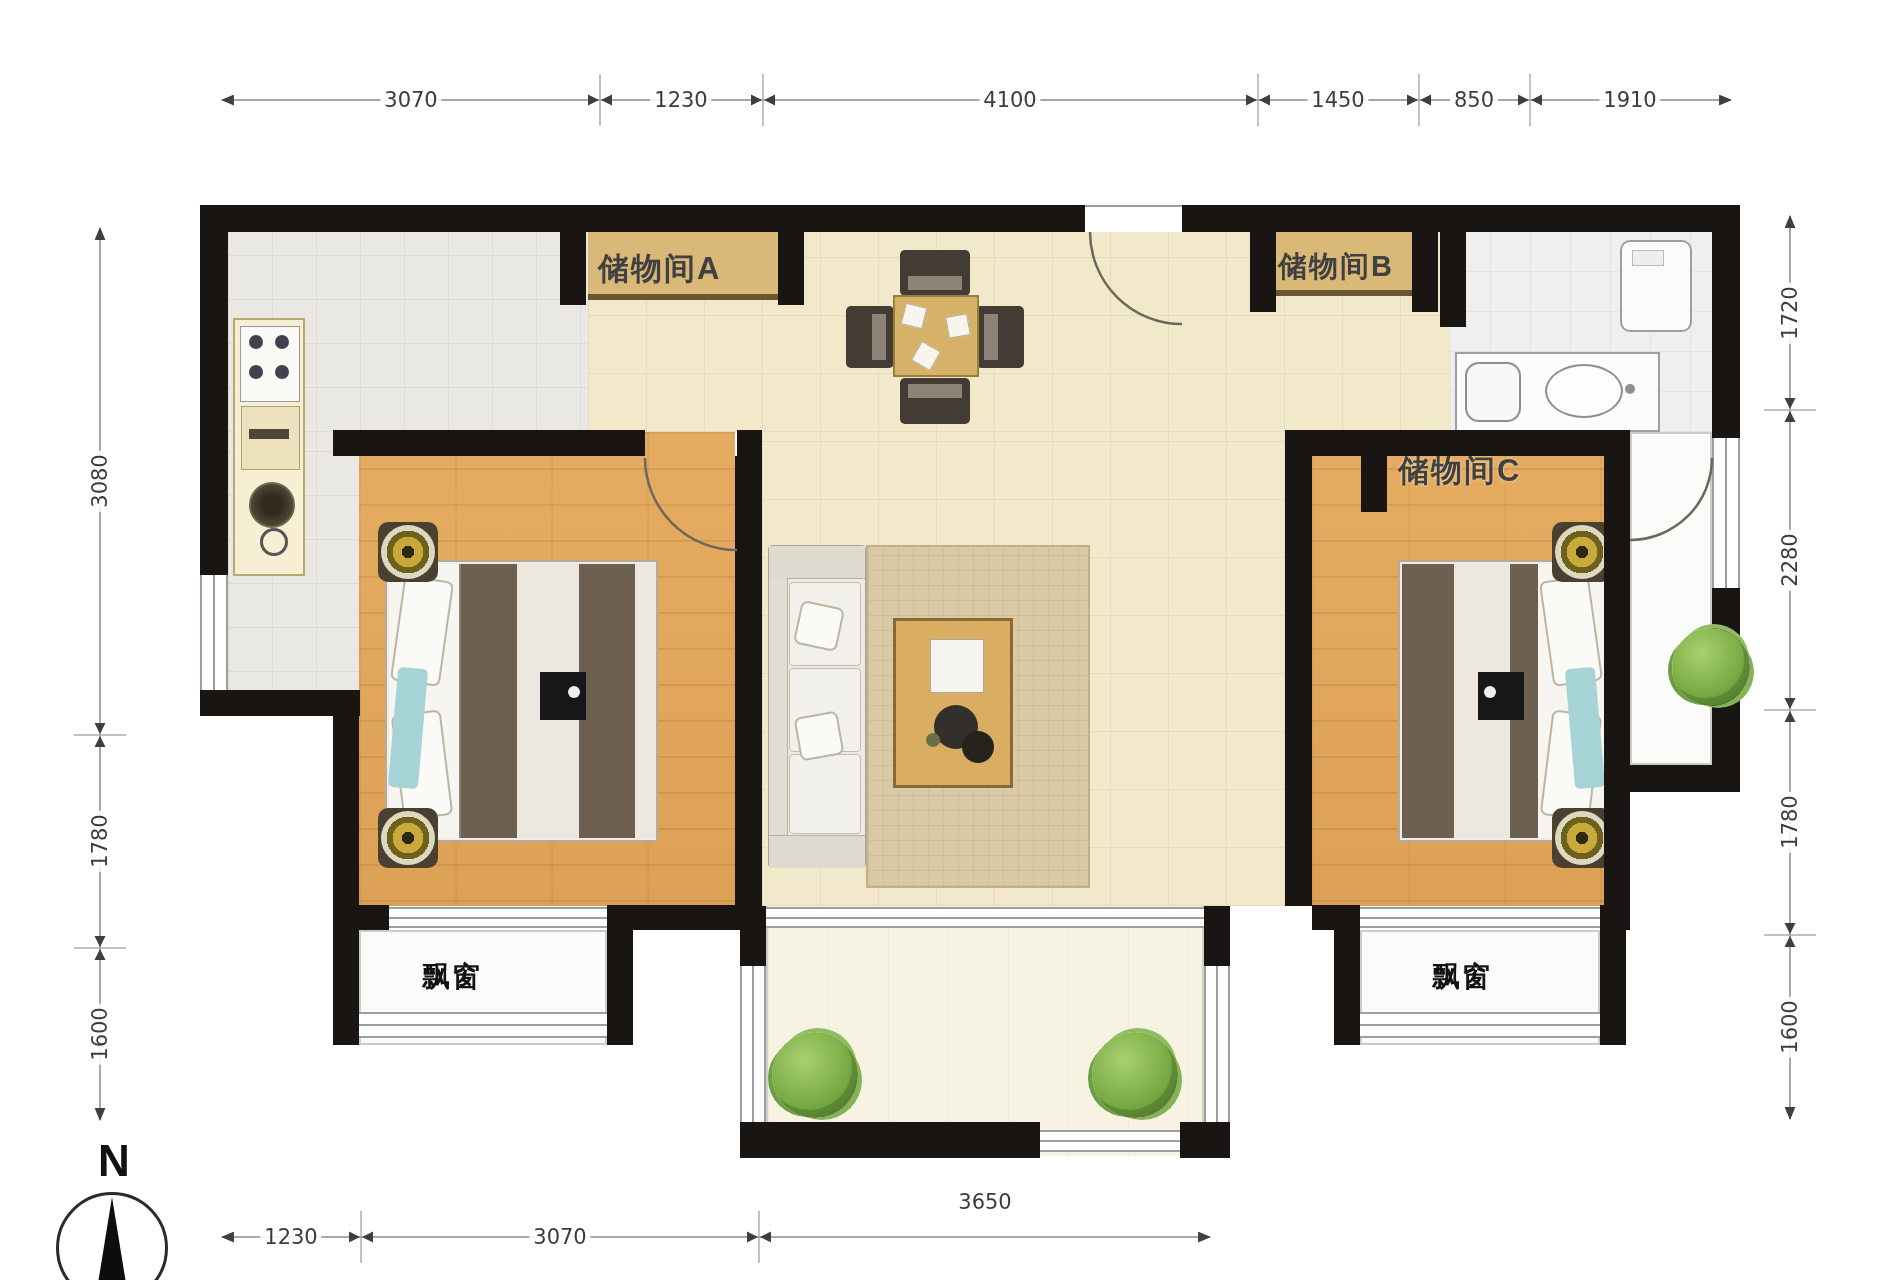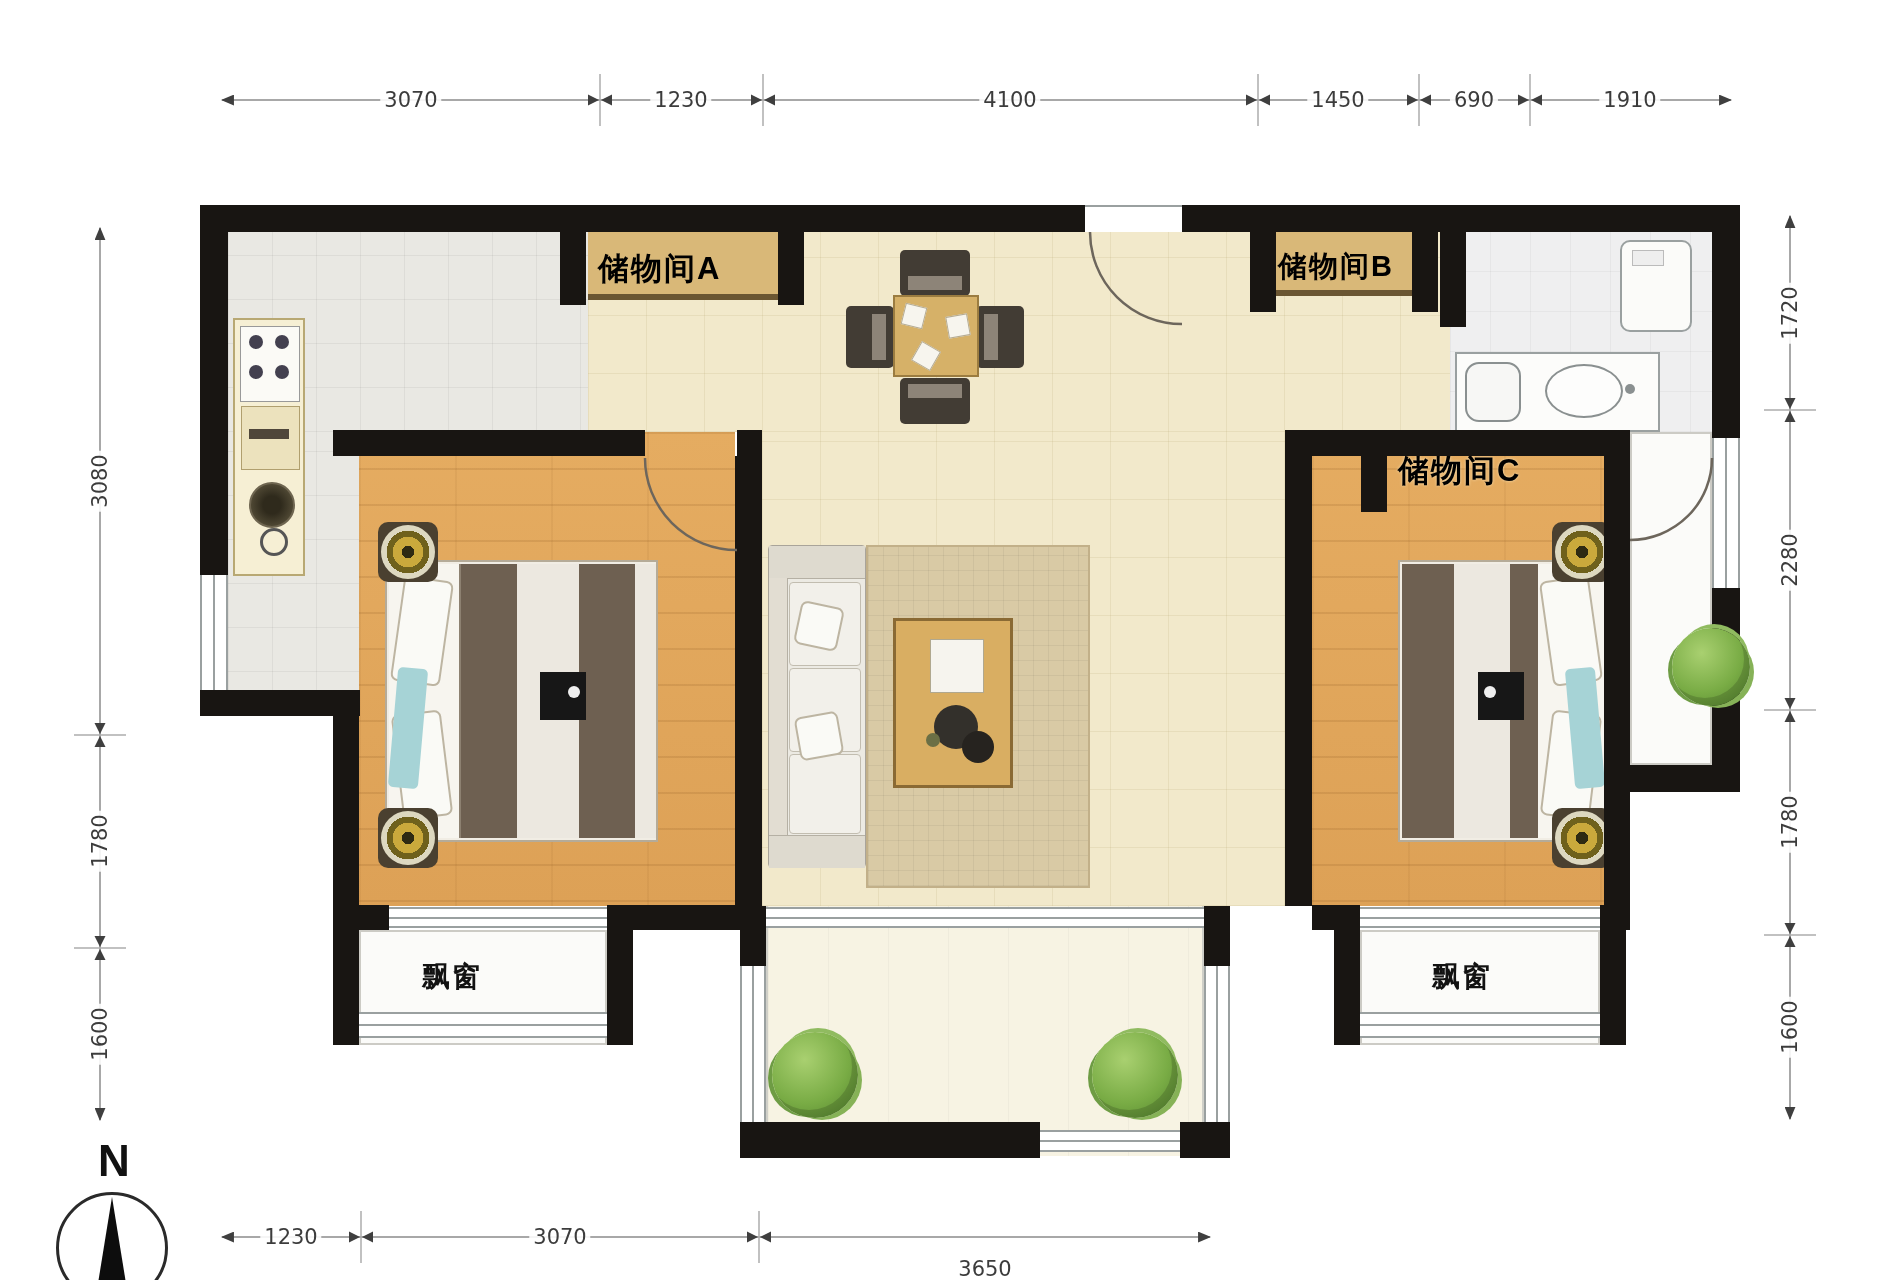--- a/index.html
+++ b/index.html
@@ -31,21 +31,21 @@
       #f7f3e3;border-left:2px solid #cfcfc8;border-right:2px solid #cfcfc8;box-sizing:border-box;}
   .win-h{position:absolute;background:#fff;border-top:2px solid #9aa0a0;border-bottom:2px solid #9aa0a0;
          background-image:linear-gradient(#9aa0a0,#9aa0a0);background-size:100% 2px;
          background-position:center;background-repeat:no-repeat;box-sizing:border-box;}
   .win-v{position:absolute;background:#fff;border-left:2px solid #9aa0a0;border-right:2px solid #9aa0a0;
          background-image:linear-gradient(90deg,#9aa0a0,#9aa0a0);background-size:2px 100%;
          background-position:center;background-repeat:no-repeat;box-sizing:border-box;}
   .dim{position:absolute;font:400 21px "DejaVu Sans", sans-serif;color:#3c3c3c;
        background:rgba(255,255,255,.88);padding:0 4px;transform:translate(-50%,-50%);white-space:nowrap;}
   .dim.vert{transform:translate(-50%,-50%) rotate(-90deg);}
-  .room-label{position:absolute;font-weight:700;color:#000000;letter-spacing:2px;
+  .room-label{position:absolute;font-weight:700;color:#404040;letter-spacing:2px;
        font-family:"Liberation Sans", sans-serif;white-space:nowrap;}
   .rug{position:absolute;background:
       repeating-linear-gradient(0deg, rgba(0,0,0,.05) 0 1px, transparent 1px 15px),
       repeating-linear-gradient(90deg, rgba(0,0,0,.05) 0 1px, transparent 1px 15px),
       #d9caa5;border:2px solid #c2b089;box-sizing:border-box;}
   .plant{position:absolute;border-radius:50%;
       background:radial-gradient(circle at 38% 32%, #a9d070, #79ac45 55%, #50802b 100%);
       box-shadow:inset -6px -8px 0 rgba(0,0,0,.15), 7px 5px 0 -3px #86b257,
                  -8px 3px 0 -4px #6e9c44, 3px -8px 0 -4px #90bb60;}
   .lampbase{position:absolute;width:60px;height:60px;background:#4a4030;border-radius:10px;}
@@ -252,26 +252,26 @@
 
     <path d="M1090,232 A92,92 0 0 0 1182,324" fill="none" stroke="#6d665c" stroke-width="2.5"></path>
     <path d="M645,458 A92,92 0 0 0 737,550" fill="none" stroke="#6d665c" stroke-width="2.5"></path>
     <path d="M1712,458 A82,82 0 0 1 1630,540" fill="none" stroke="#6d665c" stroke-width="2.5"></path>
   </svg>
 
   <div class="dim" style="left:411px;top:100px">3070</div>
   <div class="dim" style="left:681px;top:100px">1230</div>
   <div class="dim" style="left:1010px;top:100px">4100</div>
   <div class="dim" style="left:1338px;top:100px">1450</div>
-  <div class="dim" style="left:1474px;top:100px">690</div>
+  <div class="dim" style="left:1474px;top:100px">850</div>
   <div class="dim" style="left:1630px;top:100px">1910</div>
 
   <div class="dim" style="left:291px;top:1237px">1230</div>
   <div class="dim" style="left:560px;top:1237px">3070</div>
-  <div class="dim" style="left:985px;top:1269px">3650</div>
+  <div class="dim" style="left:985px;top:1202px">3650</div>
 
   <div class="dim vert" style="left:100px;top:481px">3080</div>
   <div class="dim vert" style="left:100px;top:841px">1780</div>
   <div class="dim vert" style="left:100px;top:1034px">1600</div>
 
   <div class="dim vert" style="left:1790px;top:313px">1720</div>
   <div class="dim vert" style="left:1790px;top:560px">2280</div>
   <div class="dim vert" style="left:1790px;top:822px">1780</div>
   <div class="dim vert" style="left:1790px;top:1027px">1600</div>
 

